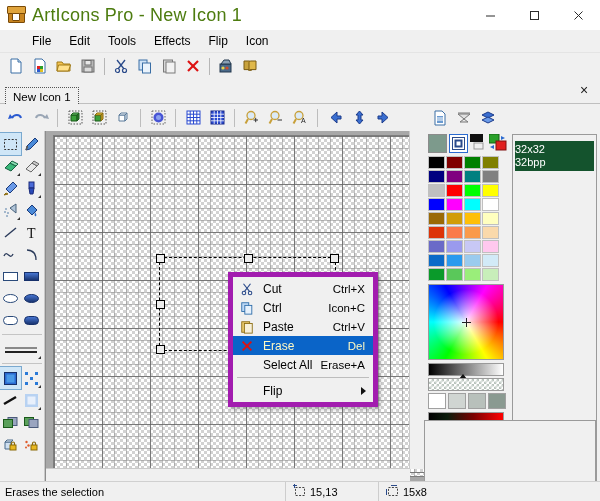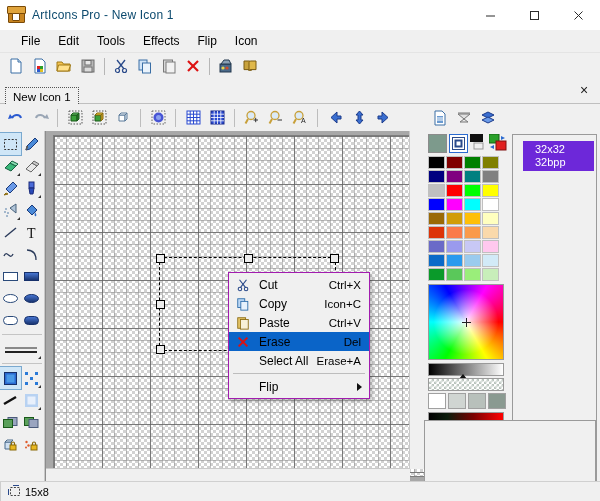--- a/index.html
+++ b/index.html
@@ -11,27 +11,27 @@
     -webkit-font-smoothing:none;
   }
   #app{position:relative;width:600px;height:501px;background:#f0f0f0;}
 
   
   .titlebar{height:30px;background:#ffffff;display:flex;align-items:center;position:relative;}
   .title-icon{width:18px;height:18px;margin-left:7px;margin-right:7px;position:relative;flex:0 0 auto;}
   .title-icon .box{position:absolute;left:1px;top:3px;width:15px;height:12px;background:#c8841f;border:1px solid #7a4a08;border-radius:1px;}
   .title-icon .lid{position:absolute;left:0px;top:0px;width:17px;height:6px;background:#e0a43c;border:1px solid #7a4a08;border-radius:1px;}
   .title-icon .dot{position:absolute;left:5px;top:7px;width:6px;height:6px;background:#fff;border:1px solid #7a4a08;border-radius:1px;}
-  .title-text{font-size:12px;color:#0c4a6e;letter-spacing:.2px;}
+  .title-text{font-size:18px;color:#4d7c0f;letter-spacing:.2px;}
   .wincontrols{position:absolute;right:0;top:0;height:30px;display:flex;}
   .wbtn{width:44px;height:30px;display:flex;align-items:center;justify-content:center;color:#2b2b2b;}
   .wbtn svg{display:block;}
 
   
-  .menubar{height:22px;display:flex;align-items:center;padding-left:12px;background:#f0f0f0;}
+  .menubar{height:22px;display:flex;align-items:center;padding-left:23px;background:#f0f0f0;}
   .menu-item{padding:3px 9px;font-size:12px;color:#000;}
 
   
   .toolbar1{height:26px;background:#f0f0f0;display:flex;align-items:center;padding-left:4px;
             border-top:1px solid #e4e4e4;}
   .tbtn{width:24px;height:23px;display:flex;align-items:center;justify-content:center;position:relative;}
   .tsep{width:1px;height:17px;background:#b6b6b6;margin:0 4px;}
 
   
   .tabstrip{height:24px;background:#f0f0f0;position:relative;border-bottom:1px solid #bfbfbf;}
@@ -104,34 +104,34 @@
   .ramp-alpha{background-color:#fff;
      background-image:linear-gradient(45deg,#b9c4bd 25%,transparent 25%,transparent 75%,#b9c4bd 75%),
                       linear-gradient(45deg,#b9c4bd 25%,transparent 25%,transparent 75%,#b9c4bd 75%);
      background-size:5px 5px;background-position:0 0,2.5px 2.5px;}
   .ramp-red{background:linear-gradient(to right,#000 0%,#0b1c0b 25%,#7a0000 60%,#ff0000 100%);}
   .ramp-green{background:linear-gradient(to right,#000 0%,#062006 30%,#0a7a0a 65%,#00ff00 100%);}
   .marker{position:absolute;bottom:-4px;width:0;height:0;border-left:4px solid transparent;border-right:4px solid transparent;border-bottom:5px solid #111;}
   .alpharow{display:flex;gap:2px;margin-bottom:3px;}
   .alphacell{width:16px;height:14px;border:1px solid #a0a0a0;}
   .iconlist{flex:1 1 auto;margin:3px 3px 0 2px;background:#f0f0f0;border:1px solid #9a9a9a;position:relative;}
-  .iconlist-item{margin:6px 2px 0 10px;background:#6d28d9;color:#fff;font-size:11px;line-height:13px;padding:2px 12px;}
+  .iconlist-item{margin:6px 2px 0 2px;background:#14532d;color:#fff;font-size:11px;line-height:13px;padding:2px 0;}
   .rpanel-bottom{position:absolute;left:424px;top:420px;width:170px;height:60px;border:1px solid #9a9a9a;background:#f0f0f0;}
 
   
   .statusbar{position:absolute;left:0;bottom:0;width:600px;height:19px;background:#f0f0f0;
              border-top:1px solid #d0d0d0;display:flex;align-items:center;font-size:11px;}
   .st-msg{padding-left:5px;flex:0 0 280px;}
   .st-cell{display:flex;align-items:center;gap:4px;border-left:1px solid #cdcdcd;height:19px;padding:0 7px;}
 
   
   .ctxmenu{position:absolute;left:228px;top:272px;width:140px;background:#f0f0f0;
-           border:1px solid #a21caf;box-shadow:2px 2px 4px rgba(0,0,0,.28);padding:2px 0;z-index:50;}
+           border:5px solid #a21caf;box-shadow:2px 2px 4px rgba(0,0,0,.28);padding:2px 0;z-index:50;}
   .ctxrow{height:19px;display:flex;align-items:center;position:relative;padding-left:30px;font-size:12px;}
-  .ctxrow.hl{background:#0a64c8;color:#000000;}
+  .ctxrow.hl{background:#0a64c8;color:#fef9c3;}
   .ctx-icon{position:absolute;left:5px;top:2px;width:18px;height:15px;display:flex;align-items:center;justify-content:center;}
   .ctx-acc{position:absolute;right:8px;font-size:11.5px;}
   .ctx-sep{height:1px;background:#bdbdbd;margin:3px 4px;}
   .ctx-sub{position:absolute;right:7px;width:0;height:0;border-top:4px solid transparent;border-bottom:4px solid transparent;border-left:5px solid #111;}
   svg{shape-rendering:geometricPrecision;}
 </style>
 </head>
 <body>
 
 <div id="app">
@@ -755,21 +755,21 @@
       <span>Cut</span>
       <span class="ctx-acc">Ctrl+X</span>
     </div>
     <div class="ctxrow">
       <span class="ctx-icon">
         <svg width="14" height="14" viewBox="0 0 16 16">
             <rect x="2" y="2" width="8" height="10" fill="#bcd8f5" stroke="#2a6aa8"></rect>
             <rect x="5.5" y="5" width="8" height="10" fill="#e6f1fc" stroke="#2a6aa8"></rect>
           </svg>
       </span>
-      <span>Copy</span>
+      <span>Ctrl</span>
       <span class="ctx-acc">Icon+C</span>
     </div>
     <div class="ctxrow">
       <span class="ctx-icon">
         <svg width="14" height="14" viewBox="0 0 16 16">
             <rect x="2" y="2" width="9" height="12" fill="#e8c86a" stroke="#8a6a10"></rect>
             <rect x="5" y="4" width="9" height="11" fill="#f7f0d8" stroke="#8a6a10"></rect>
           </svg>
       </span>
       <span>Paste</span>
@@ -790,20 +790,31 @@
       <span class="ctx-acc">Erase+A</span>
     </div>
     <div class="ctx-sep"></div>
     <div class="ctxrow">
       <span>Flip</span>
       <span class="ctx-sub"></span>
     </div>
   </div>
 
   <div class="statusbar">
+    <div class="st-msg">Erases the selection</div>
+    <div class="st-cell" style="flex:0 0 78px;">
+      <span>
+        <svg width="13" height="13" viewBox="0 0 13 13">
+            <rect x="2.5" y="3.5" width="9" height="8" fill="none" stroke="#444" stroke-dasharray="2 1.4"></rect>
+            <line x1="0" y1="1.5" x2="4" y2="1.5" stroke="#2a4a8a"></line>
+            <line x1="1.5" y1="0" x2="1.5" y2="4" stroke="#2a4a8a"></line>
+          </svg>
+      </span>
+      <span>15,13</span>
+    </div>
     <div class="st-cell" style="flex:0 0 80px;">
       <span>
         <svg width="13" height="13" viewBox="0 0 13 13">
             <rect x="2.5" y="3.5" width="9" height="8" fill="none" stroke="#444" stroke-dasharray="2 1.4"></rect>
             <line x1="5" y1="1.5" x2="11" y2="1.5" stroke="#2a4a8a"></line>
             <line x1="0.5" y1="5" x2="0.5" y2="11" stroke="#2a4a8a"></line>
           </svg>
       </span>
       <span>15x8</span>
     </div>

